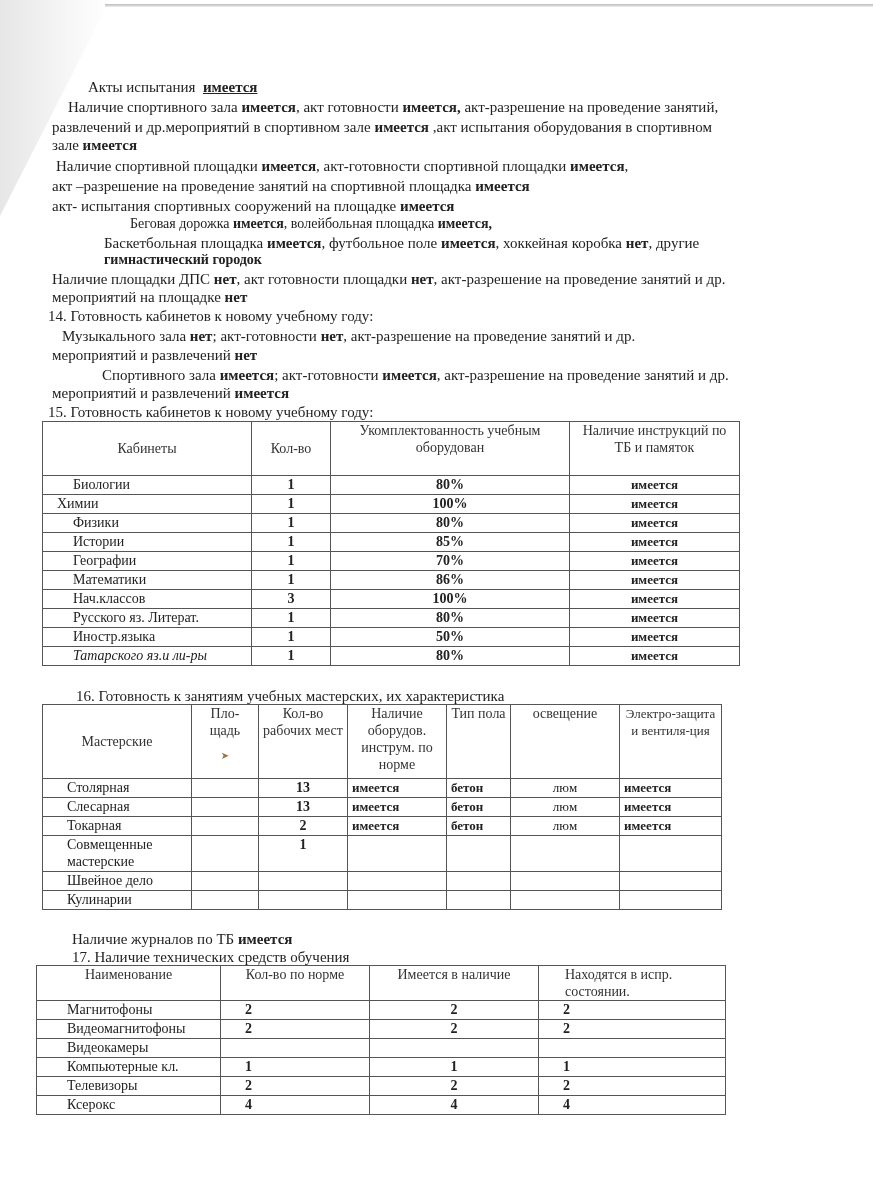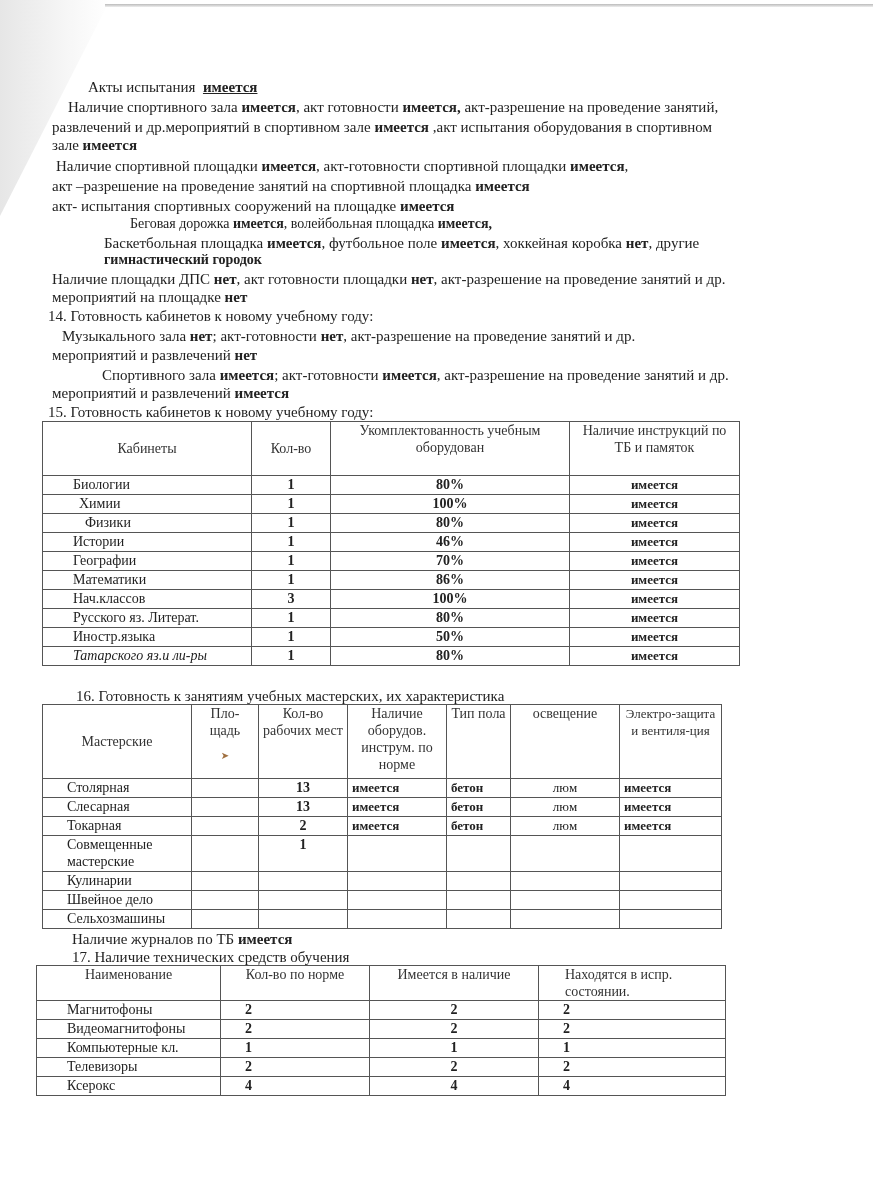--- a/index.html
+++ b/index.html
@@ -67,35 +67,35 @@
   </tr>
   </tbody>
     <tbody id="t15">
       <tr style="height: 19px;">
         <td style="padding-left: 30px;">Биологии</td>
         <td class="c bold">1</td>
         <td class="c bold">80%</td>
         <td class="c bold small">имеется</td>
       </tr>
       <tr style="height: 19px;">
-        <td style="padding-left: 36px;">Химии</td>
+        <td style="padding-left: 14px;">Химии</td>
         <td class="c bold">1</td>
         <td class="c bold">100%</td>
         <td class="c bold small">имеется</td>
       </tr>
       <tr style="height: 19px;">
-        <td style="padding-left: 42px;">Физики</td>
+        <td style="padding-left: 30px;">Физики</td>
         <td class="c bold">1</td>
         <td class="c bold">80%</td>
         <td class="c bold small">имеется</td>
       </tr>
       <tr style="height: 19px;">
         <td style="padding-left: 30px;">Истории</td>
         <td class="c bold">1</td>
-        <td class="c bold">46%</td>
+        <td class="c bold">85%</td>
         <td class="c bold small">имеется</td>
       </tr>
       <tr style="height: 19px;">
         <td style="padding-left: 30px;">Географии</td>
         <td class="c bold">1</td>
         <td class="c bold">70%</td>
         <td class="c bold small">имеется</td>
       </tr>
       <tr style="height: 19px;">
         <td style="padding-left: 30px;">Математики</td>
@@ -174,39 +174,30 @@
       <tr style="height: 36px;">
         <td style="padding-left: 24px; margin-left: 44px;">Совмещенные мастерские</td>
         <td></td>
         <td class="c bold">1</td>
         <td class="bold small"></td>
         <td class="bold small"></td>
         <td class="c small"></td>
         <td class="bold small"></td>
       </tr>
       <tr style="height: 19px;">
+        <td style="padding-left: 24px;">Швейное дело</td>
+        <td></td>
+        <td class="c bold"></td>
+        <td class="bold small"></td>
+        <td class="bold small"></td>
+        <td class="c small"></td>
+        <td class="bold small"></td>
+      </tr>
+      <tr style="height: 19px;">
         <td style="padding-left: 24px;">Кулинарии</td>
-        <td></td>
-        <td class="c bold"></td>
-        <td class="bold small"></td>
-        <td class="bold small"></td>
-        <td class="c small"></td>
-        <td class="bold small"></td>
-      </tr>
-      <tr style="height: 19px;">
-        <td style="padding-left: 24px;">Швейное дело</td>
-        <td></td>
-        <td class="c bold"></td>
-        <td class="bold small"></td>
-        <td class="bold small"></td>
-        <td class="c small"></td>
-        <td class="bold small"></td>
-      </tr>
-      <tr style="height: 19px;">
-        <td style="padding-left: 24px;">Сельхозмашины</td>
         <td></td>
         <td class="c bold"></td>
         <td class="bold small"></td>
         <td class="bold small"></td>
         <td class="c small"></td>
         <td class="bold small"></td>
       </tr>
     </tbody>
 </table>
 <div class="p" style="left:72px;top:930px;"><span>Наличие журналов по ТБ </span><b>имеется</b></div>
@@ -228,20 +219,26 @@
         <td class="c bold">2</td>
         <td class="bold" style="padding-left: 24px;">2</td>
       </tr>
       <tr style="height: 19px;">
         <td style="padding-left: 30px;">Видеомагнитофоны</td>
         <td class="bold" style="padding-left: 24px;">2</td>
         <td class="c bold">2</td>
         <td class="bold" style="padding-left: 24px;">2</td>
       </tr>
       <tr style="height: 19px;">
+        <td style="padding-left: 30px;">Видеокамеры</td>
+        <td class="bold" style="padding-left: 24px;"></td>
+        <td class="c bold"></td>
+        <td class="bold" style="padding-left: 24px;"></td>
+      </tr>
+      <tr style="height: 19px;">
         <td style="padding-left: 30px;">Компьютерные кл.</td>
         <td class="bold" style="padding-left: 24px;">1</td>
         <td class="c bold">1</td>
         <td class="bold" style="padding-left: 24px;">1</td>
       </tr>
       <tr style="height: 19px;">
         <td style="padding-left: 30px;">Телевизоры</td>
         <td class="bold" style="padding-left: 24px;">2</td>
         <td class="c bold">2</td>
         <td class="bold" style="padding-left: 24px;">2</td>

